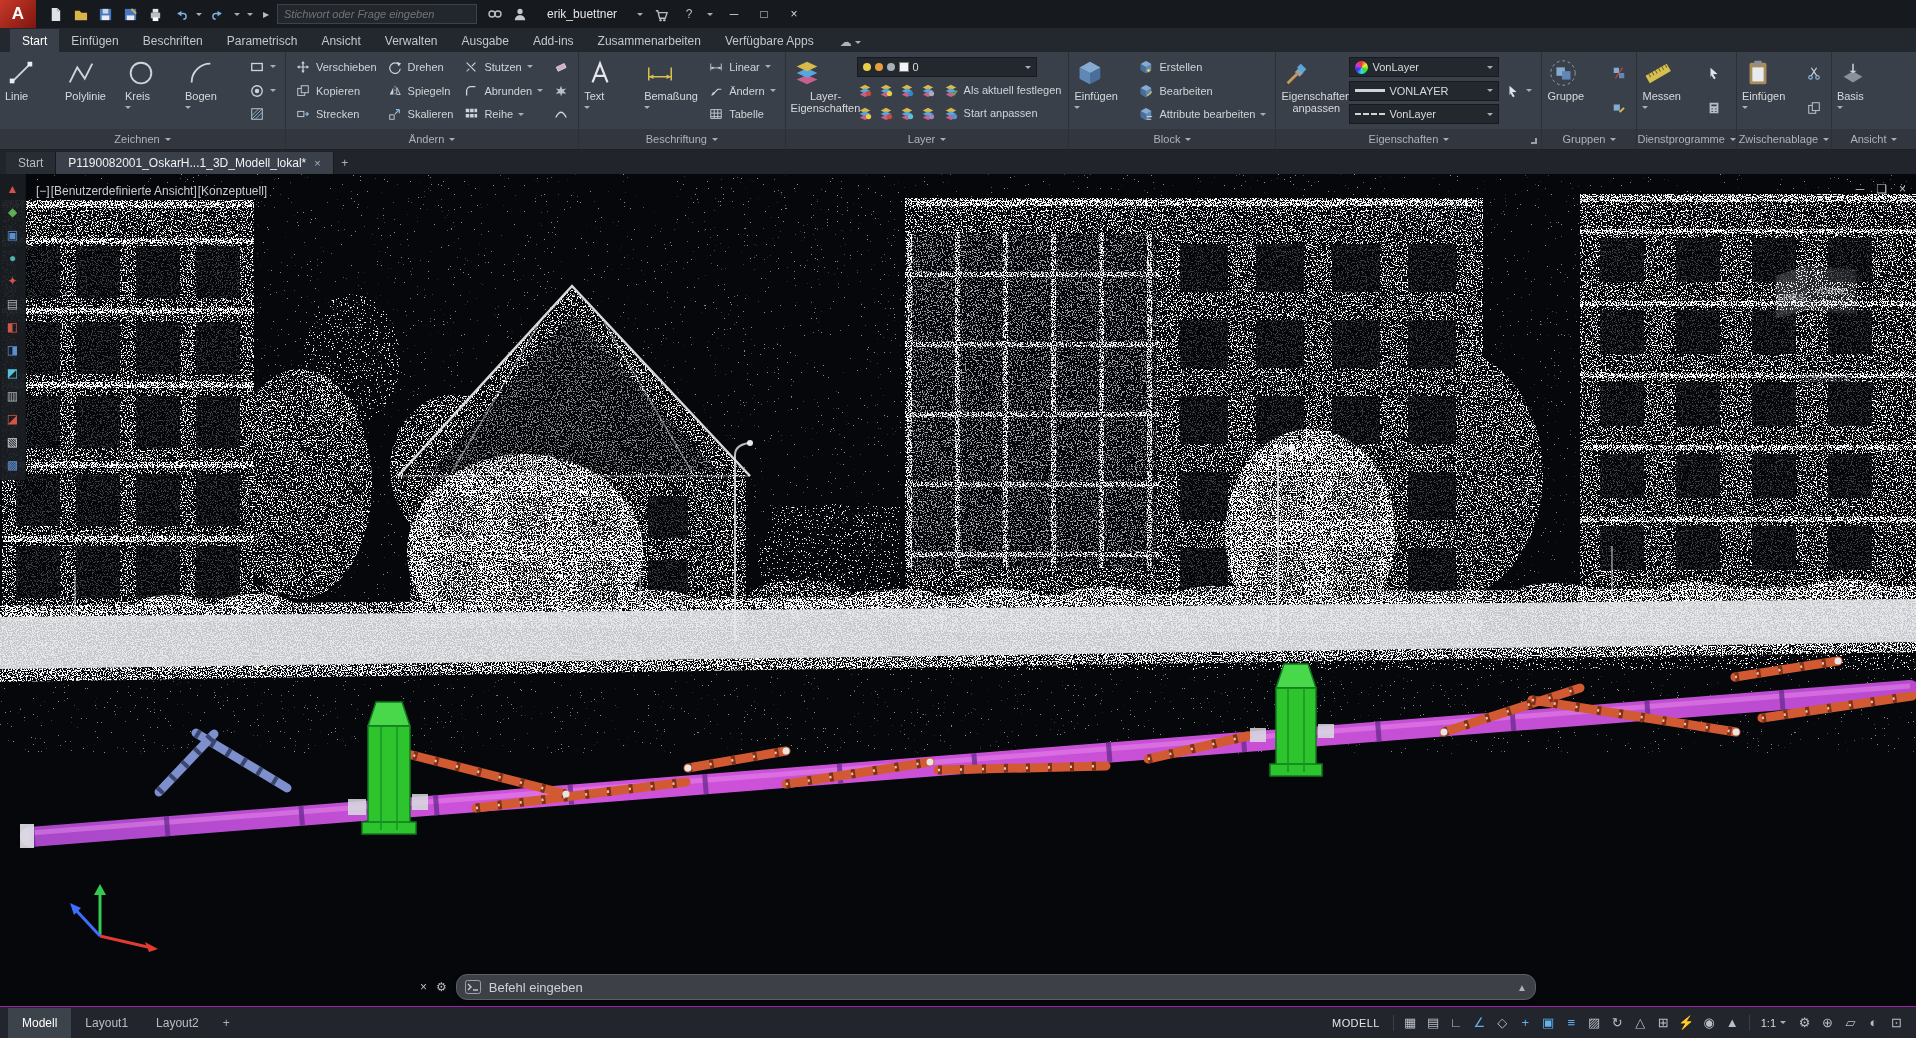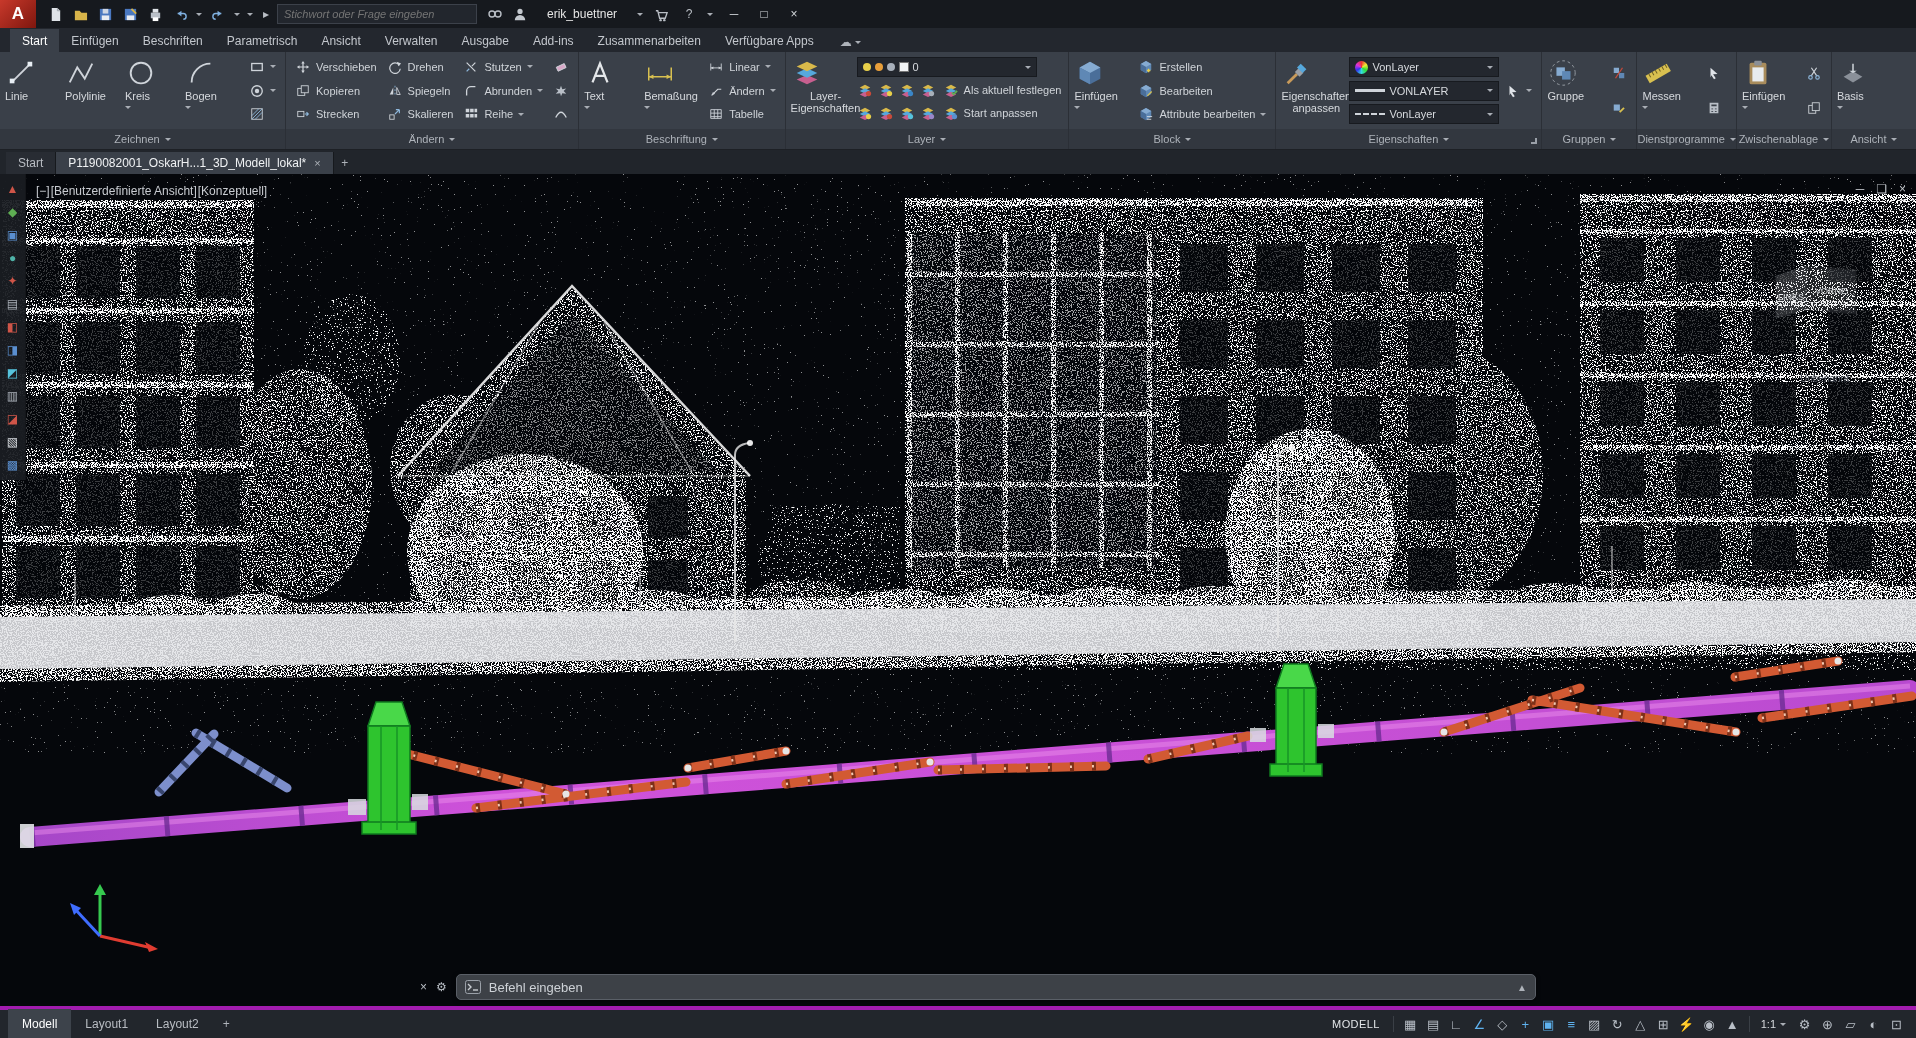--- a/index.html
+++ b/index.html
@@ -56,24 +56,24 @@
 .vp-label span{cursor:default}
 .vp-winbtns{position:absolute;top:8px;right:10px;display:flex;gap:12px;color:#c2c6cb;font-size:12px;z-index:5}
 .left-dock{position:absolute;left:0;top:0;width:26px;background:rgba(25,28,34,.95);border-right:1px solid #14161a;display:flex;flex-direction:column;align-items:center;gap:3px;padding:5px 0;z-index:6}
 .dock-tool{width:20px;height:20px;display:flex;align-items:center;justify-content:center;font-size:12px}
 .dock-tool[data-color="red"]{color:#cf5548}.dock-tool[data-color="green"]{color:#5fae53}
 .dock-tool[data-color="blue"]{color:#5a8fd0}.dock-tool[data-color="teal"]{color:#4fb3a8}
 .dock-tool[data-color="gray"]{color:#aab0b8}.dock-tool[data-color="cyan"]{color:#56c3dc}
 .dock-tool[data-color="light"]{color:#d8dce0}
 .cmd-dock{position:absolute;left:420px;bottom:6px;display:flex;align-items:center;gap:9px;z-index:6}
 .cmd-x{color:#b9bec5;font-size:12px}
-.cmd-bar{width:1080px;height:26px;background:rgba(66,70,77,.92);border:1px solid #5a5f67;border-radius:5px;display:flex;align-items:center;gap:8px;padding:0 8px;color:#ced2d7;font-size:13px;box-shadow:0 1px 4px rgba(0,0,0,.5)}
+.cmd-bar{width:1080px;height:26px;background:rgba(66,70,77,.92);border:1px solid #5a5f67;border-radius:11px;display:flex;align-items:center;gap:8px;padding:0 8px;color:#ced2d7;font-size:13px;box-shadow:0 1px 4px rgba(0,0,0,.5)}
 .cmd-bar .up{margin-left:auto;color:#aeb3ba;font-size:10px}
 
-.bottombar{height:32px;background:#22262c;border-top:4px solid #a21caf;display:flex;align-items:center;padding:0 8px;font-size:12px;flex:0 0 auto}
+.bottombar{height:32px;background:#22262c;border-top:1px solid #a21caf;display:flex;align-items:center;padding:0 8px;font-size:12px;flex:0 0 auto}
 .ltabs{display:flex;align-items:center;height:100%}
 .ltab{padding:8px 14px;color:#b9bdc3}
 .ltab.active{background:#3d434b;color:#fff}
 .ltab-plus{padding:8px 10px;color:#aeb3ba}
 .status{margin-left:auto;display:flex;align-items:center;gap:1px}
 .st-label{padding:0 8px;color:#e3e6e9;font-size:11px;letter-spacing:.4px}
 .sticon{width:23px;height:22px;display:flex;align-items:center;justify-content:center;color:#b9bfc7;font-size:13px}
 .sticon.active{color:#5fb2ef}
 .stdiv{width:1px;height:16px;background:#3a3f46;margin:0 4px}
 .st-scale{display:flex;align-items:center;gap:4px;padding:0 6px;color:#d7dade;font-size:11px}

